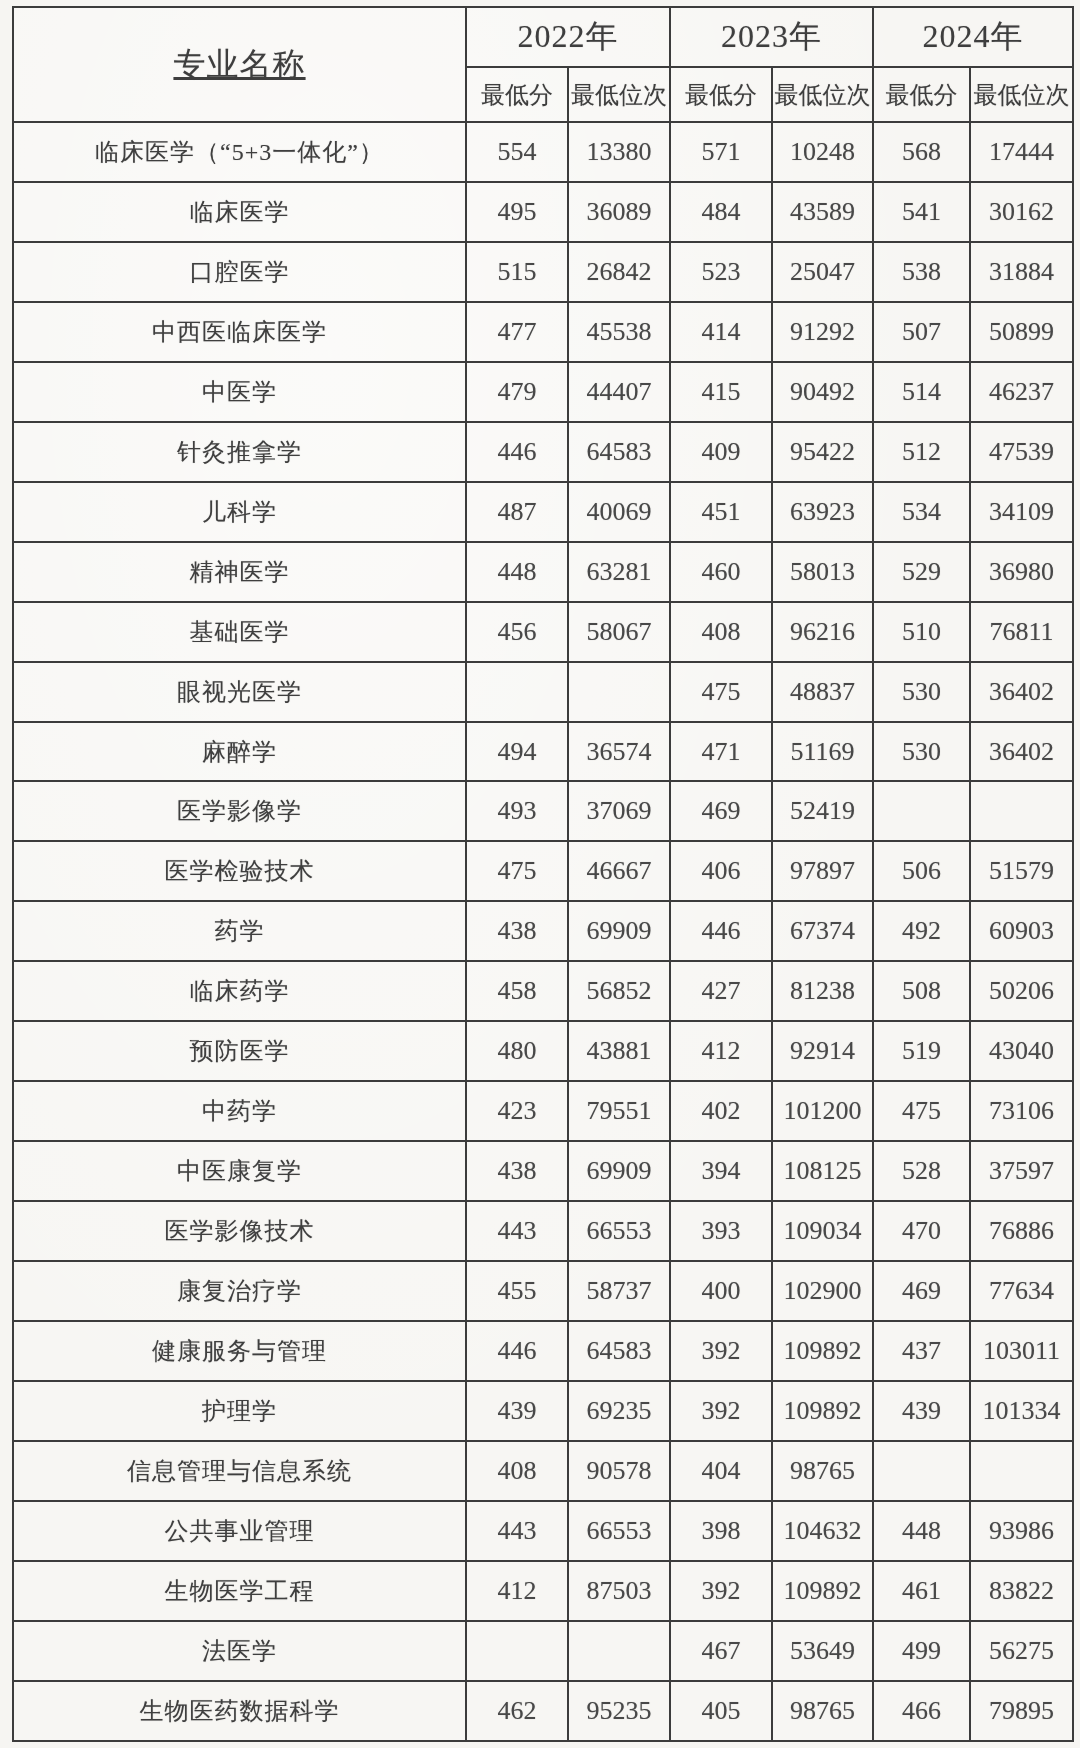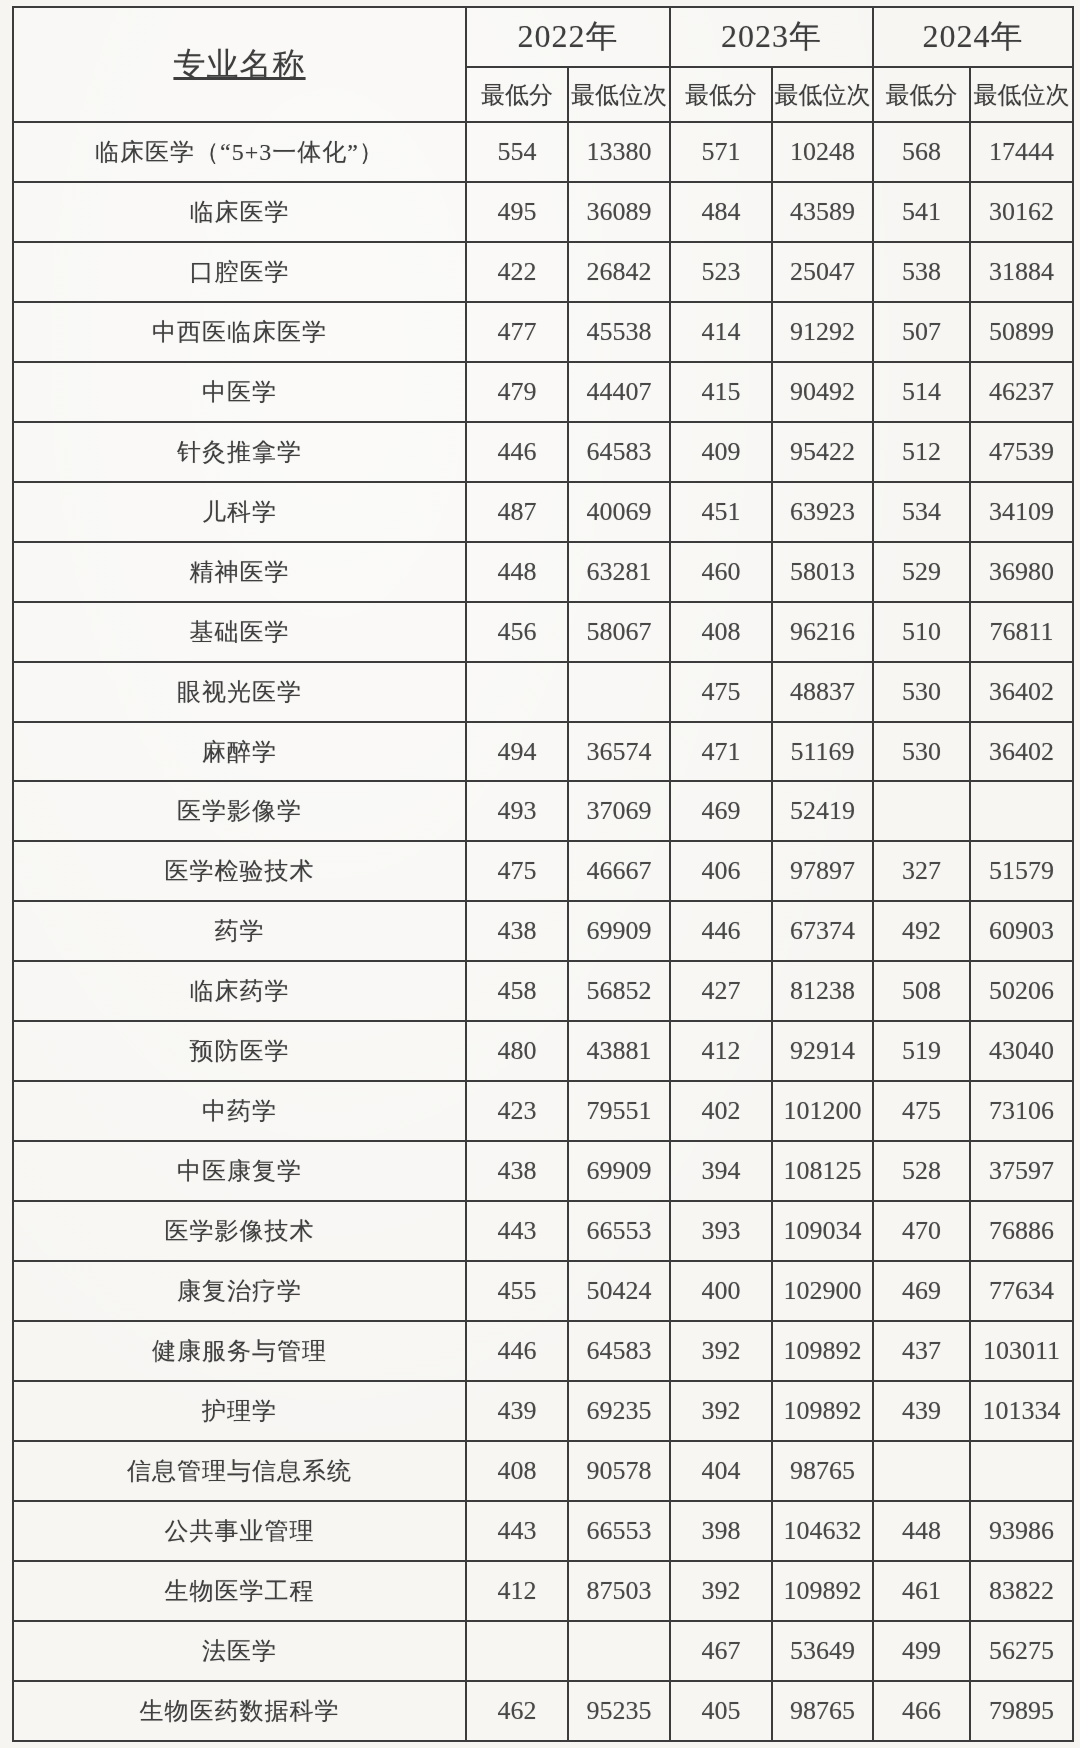--- a/index.html
+++ b/index.html
@@ -93,21 +93,21 @@
           <td class="major">临床医学</td>
           <td class="num">495</td>
           <td class="num">36089</td>
           <td class="num">484</td>
           <td class="num">43589</td>
           <td class="num">541</td>
           <td class="num">30162</td>
         </tr>
         <tr>
           <td class="major">口腔医学</td>
-          <td class="num">422</td>
+          <td class="num">515</td>
           <td class="num">26842</td>
           <td class="num">523</td>
           <td class="num">25047</td>
           <td class="num">538</td>
           <td class="num">31884</td>
         </tr>
         <tr>
           <td class="major">中西医临床医学</td>
           <td class="num">477</td>
           <td class="num">45538</td>
@@ -187,21 +187,21 @@
           <td class="num">52419</td>
           <td class="num"></td>
           <td class="num"></td>
         </tr>
         <tr>
           <td class="major">医学检验技术</td>
           <td class="num">475</td>
           <td class="num">46667</td>
           <td class="num">406</td>
           <td class="num">97897</td>
-          <td class="num">327</td>
+          <td class="num">506</td>
           <td class="num">51579</td>
         </tr>
         <tr>
           <td class="major">药学</td>
           <td class="num">438</td>
           <td class="num">69909</td>
           <td class="num">446</td>
           <td class="num">67374</td>
           <td class="num">492</td>
           <td class="num">60903</td>
@@ -247,21 +247,21 @@
           <td class="num">443</td>
           <td class="num">66553</td>
           <td class="num">393</td>
           <td class="num">109034</td>
           <td class="num">470</td>
           <td class="num">76886</td>
         </tr>
         <tr>
           <td class="major">康复治疗学</td>
           <td class="num">455</td>
-          <td class="num">50424</td>
+          <td class="num">58737</td>
           <td class="num">400</td>
           <td class="num">102900</td>
           <td class="num">469</td>
           <td class="num">77634</td>
         </tr>
         <tr>
           <td class="major">健康服务与管理</td>
           <td class="num">446</td>
           <td class="num">64583</td>
           <td class="num">392</td>

